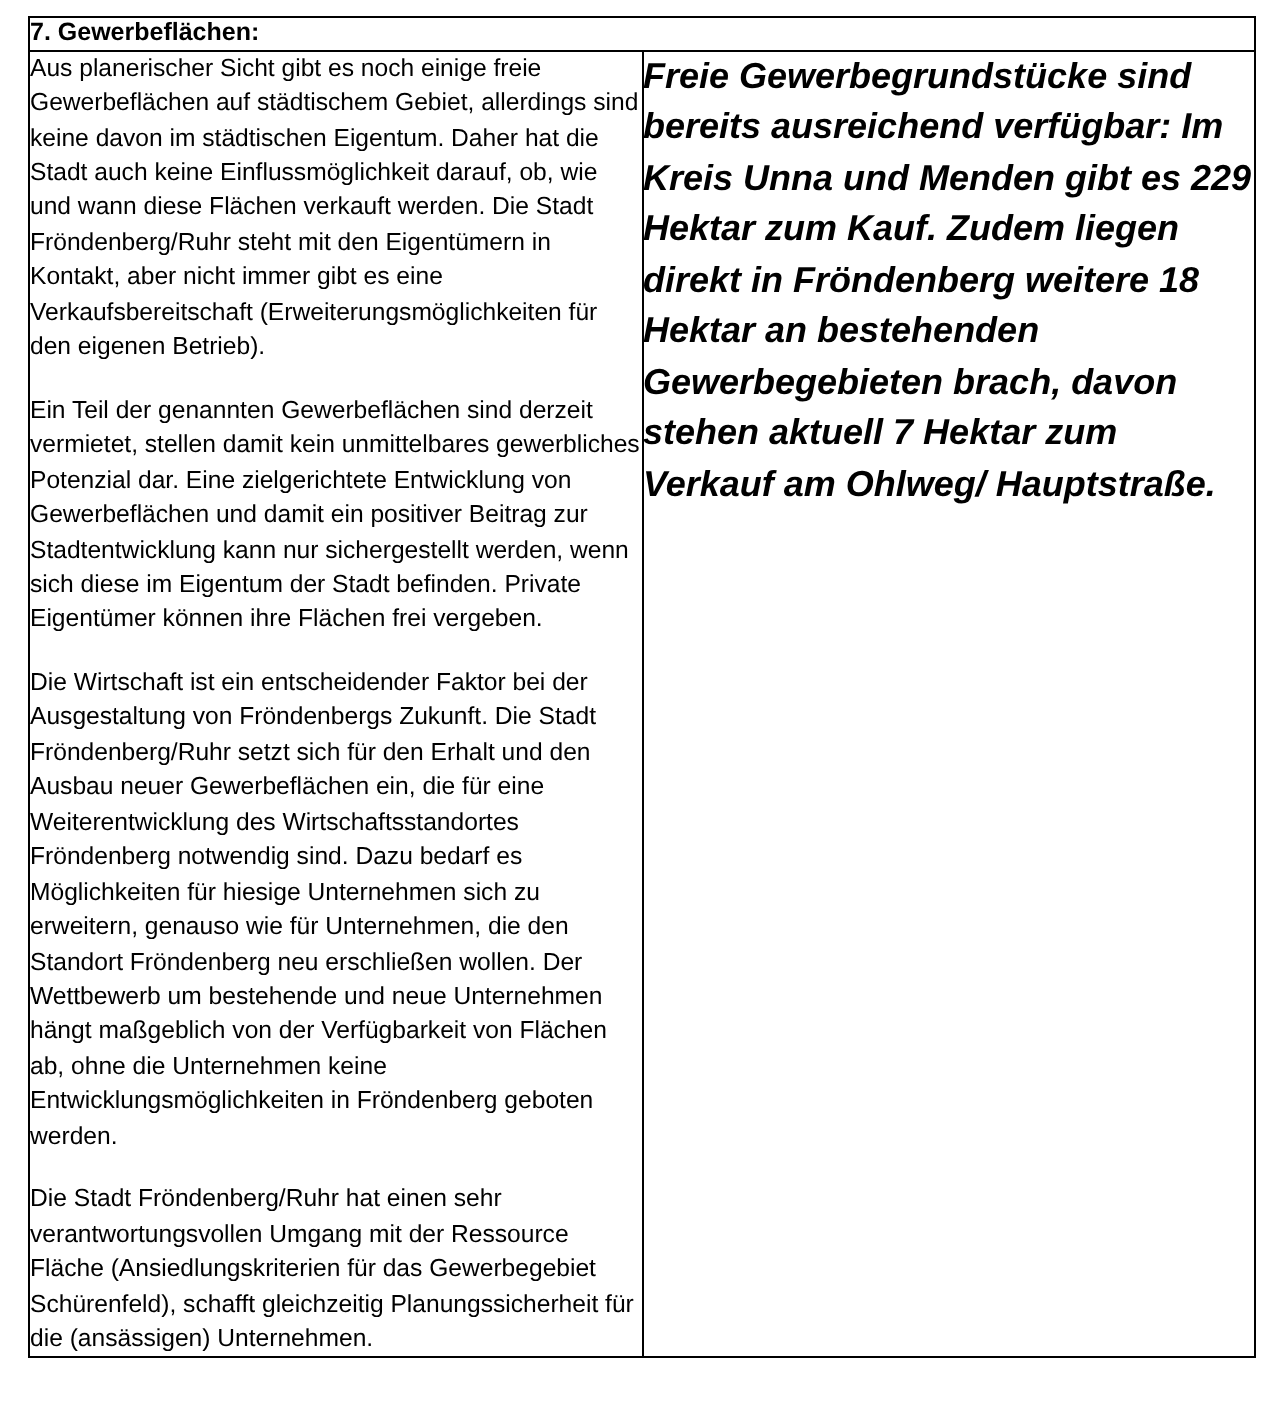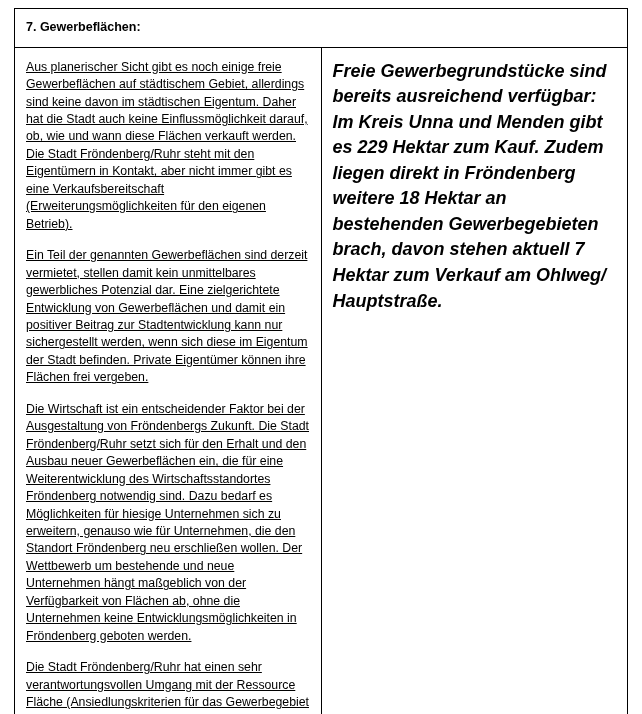--- a/index.html
+++ b/index.html
@@ -24,34 +24,33 @@
     position: absolute;
     left: 14px;
     top: 8px;
     width: 614px;
     border-collapse: collapse;
     table-layout: fixed;
   }
   .doc-table td {
     border: 1px solid #000000;
     vertical-align: top;
-    padding: 11px;
+    padding: 0;
   }
   .header-cell {
     padding: 6px 8px 7px 8px;
   }
   .header-title {
     font-size: 12.5px;
     font-weight: bold;
     line-height: 1.25;
   }
   .left-cell {
     width: 368px;
     padding: 8px 10px 10px 9px;
-    text-decoration: underline;
   }
   .right-cell {
     padding: 8px 10px 10px 9px;
   }
   .para {
     font-size: 12.3px;
     line-height: 1.42;
     margin: 0 0 14px 0;
     text-align: left;
   }

